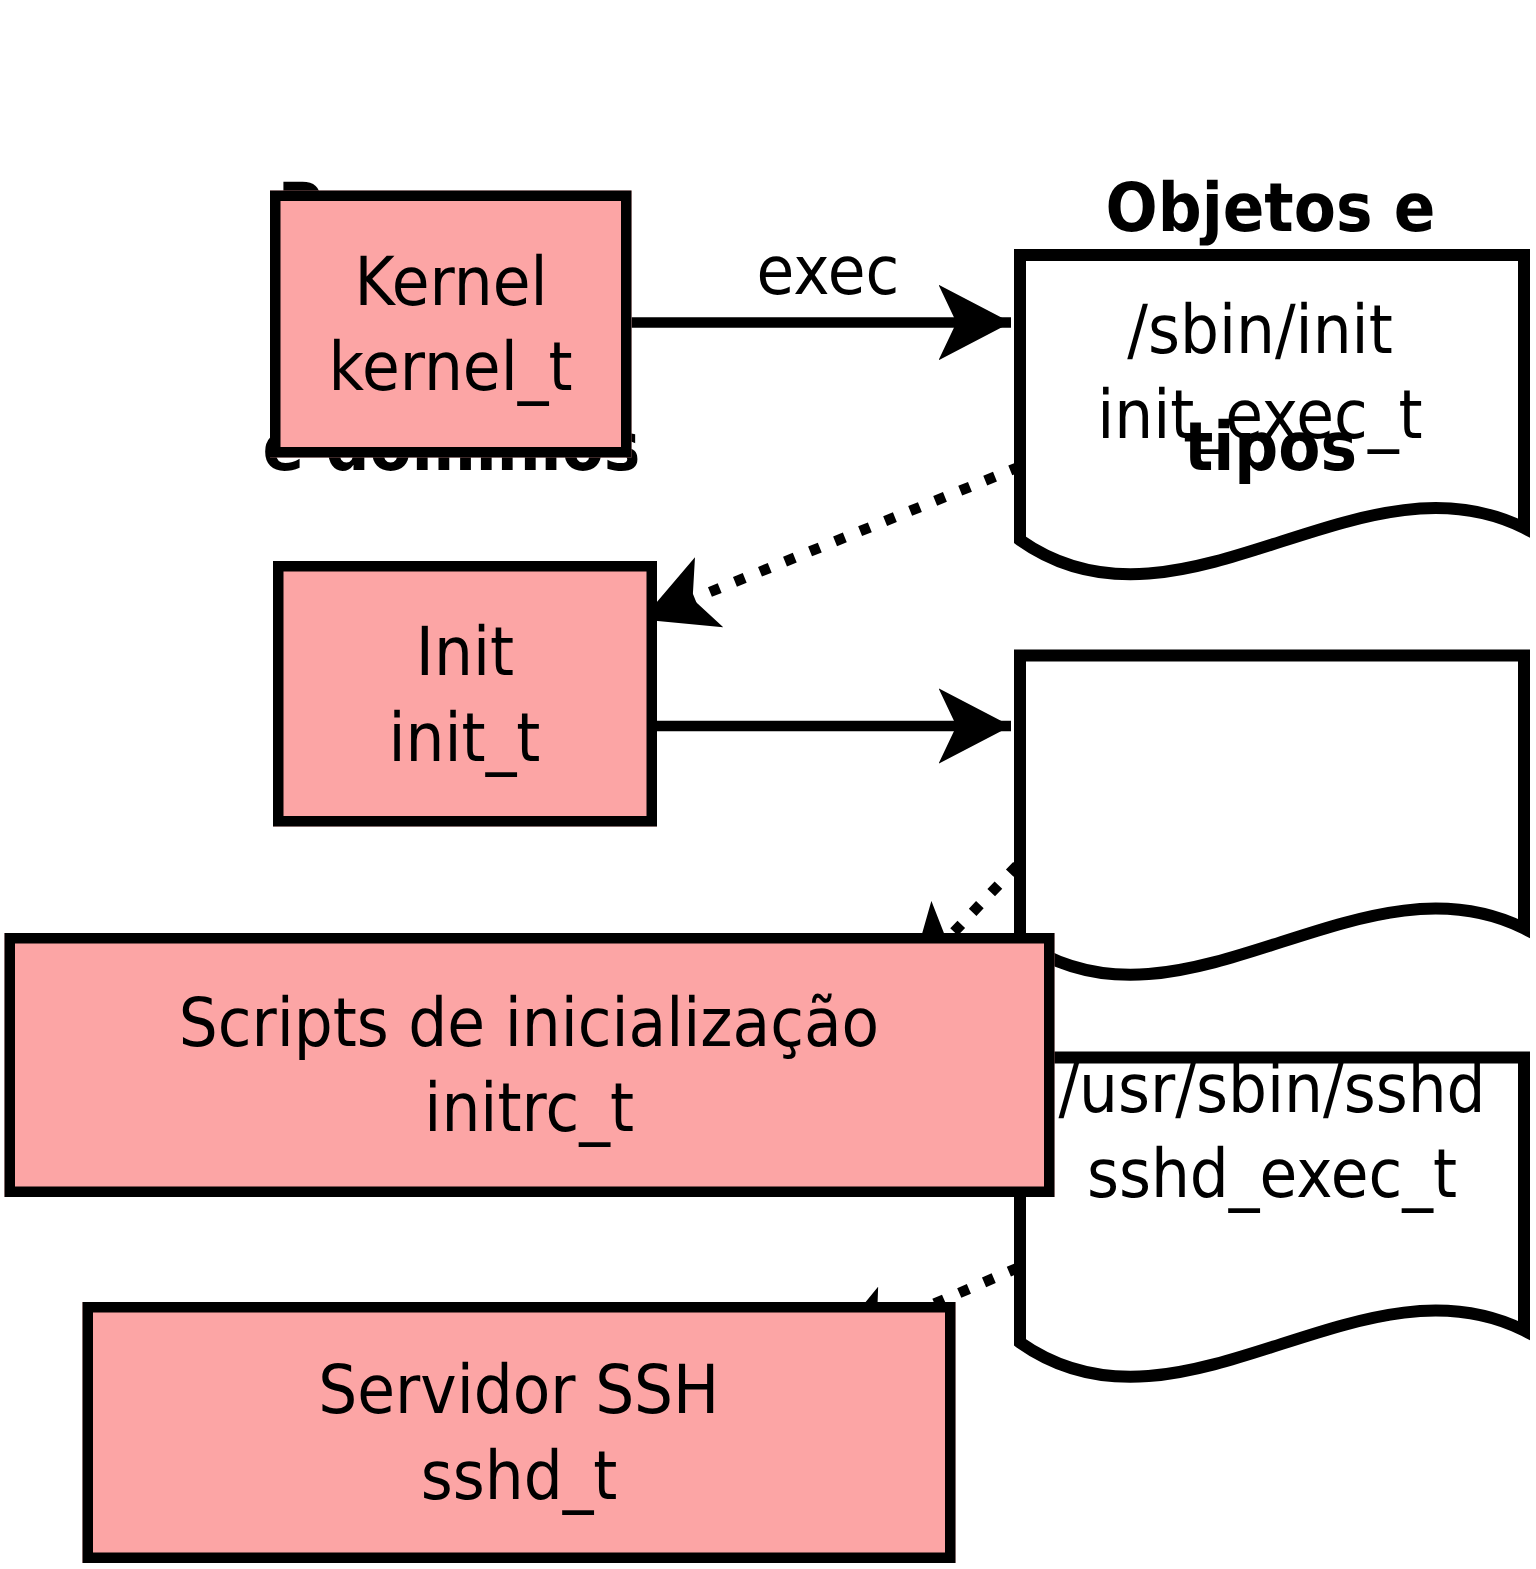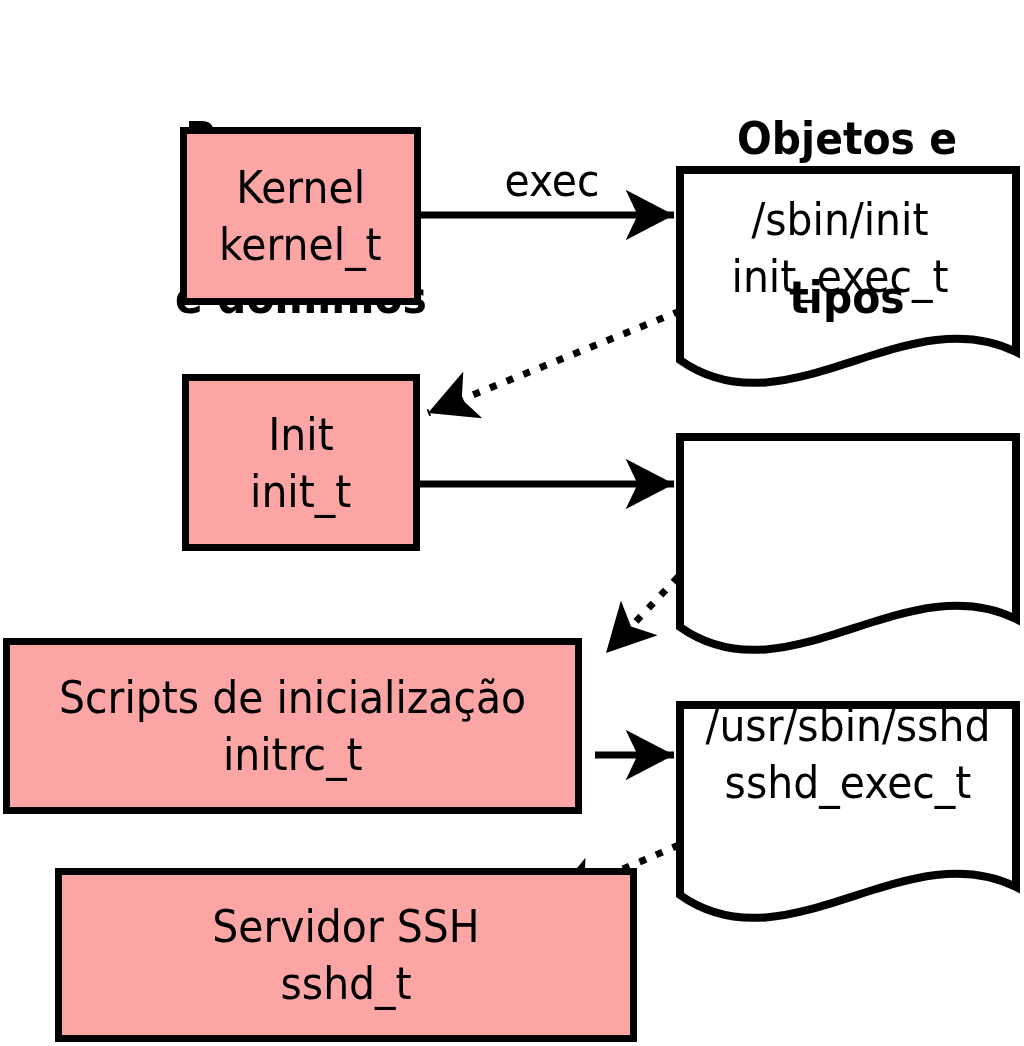--- a/index.html
+++ b/index.html
@@ -92,25 +92,25 @@
   </div>
   <div class="hdr" style="left:666px;top:6px;width:362px;">
     <div>Objetos e</div>
     <div>tipos</div>
   </div>
 
   <div class="pbox" style="left:180px;top:127px;width:241px;height:178px;">
     <div class="line">Kernel</div>
     <div class="line">kernel_t</div>
   </div>
-  <div class="pbox" style="left:182px;top:374px;width:238px;height:177px;">
+  <div class="pbox" style="left:182px;top:374px;width:256px;height:177px;">
     <div class="line">Init</div>
     <div class="line">init_t</div>
   </div>
-  <div class="pbox" style="left:3px;top:638px;width:579px;height:176px;">
+  <div class="pbox" style="left:3px;top:622px;width:700px;height:176px;">
     <div class="line">Scripts de inicialização</div>
     <div class="line">initrc_t</div>
   </div>
   <div class="pbox" style="left:55px;top:868px;width:582px;height:174px;">
     <div class="line">Servidor SSH</div>
     <div class="line">sshd_t</div>
   </div>
 
   <div class="doctxt" style="left:672px;top:191px;width:336px;">
     <div class="line">/sbin/init</div>

